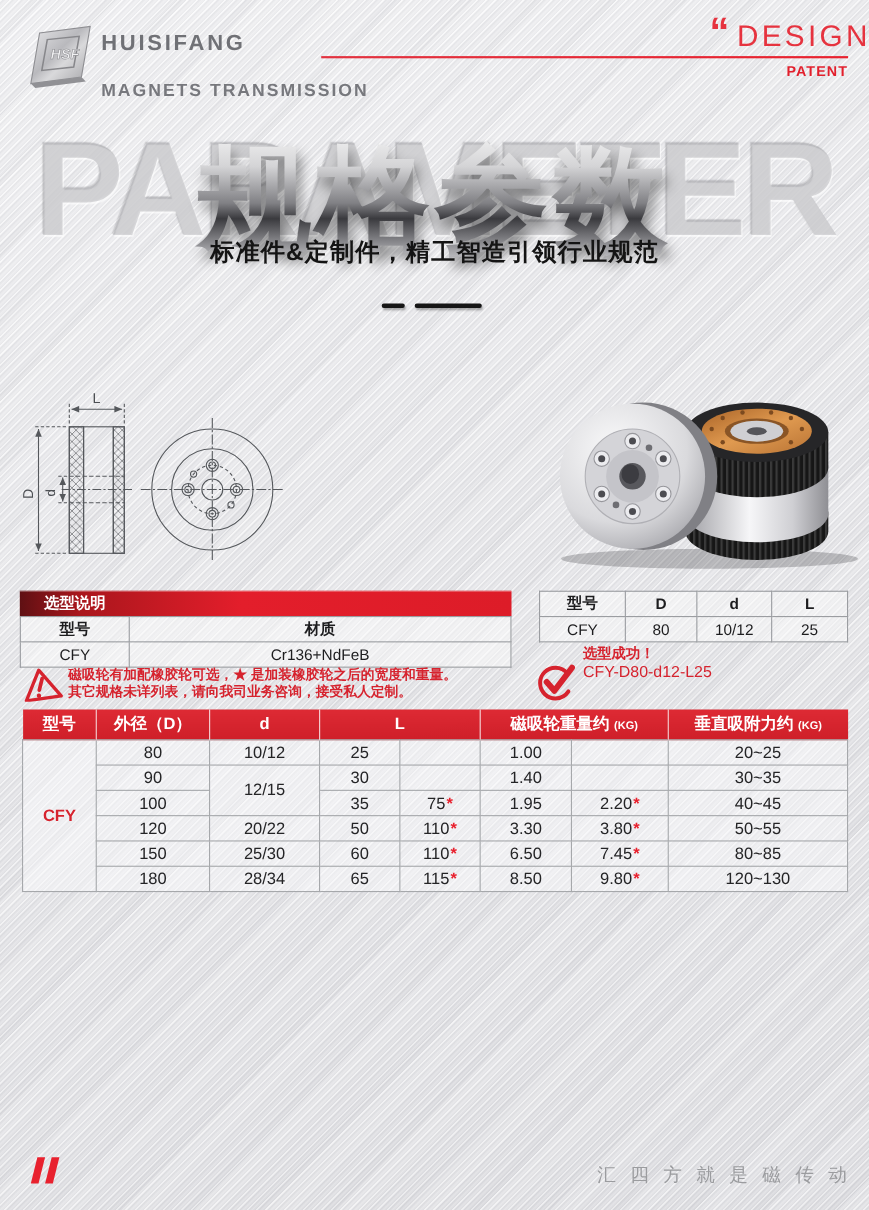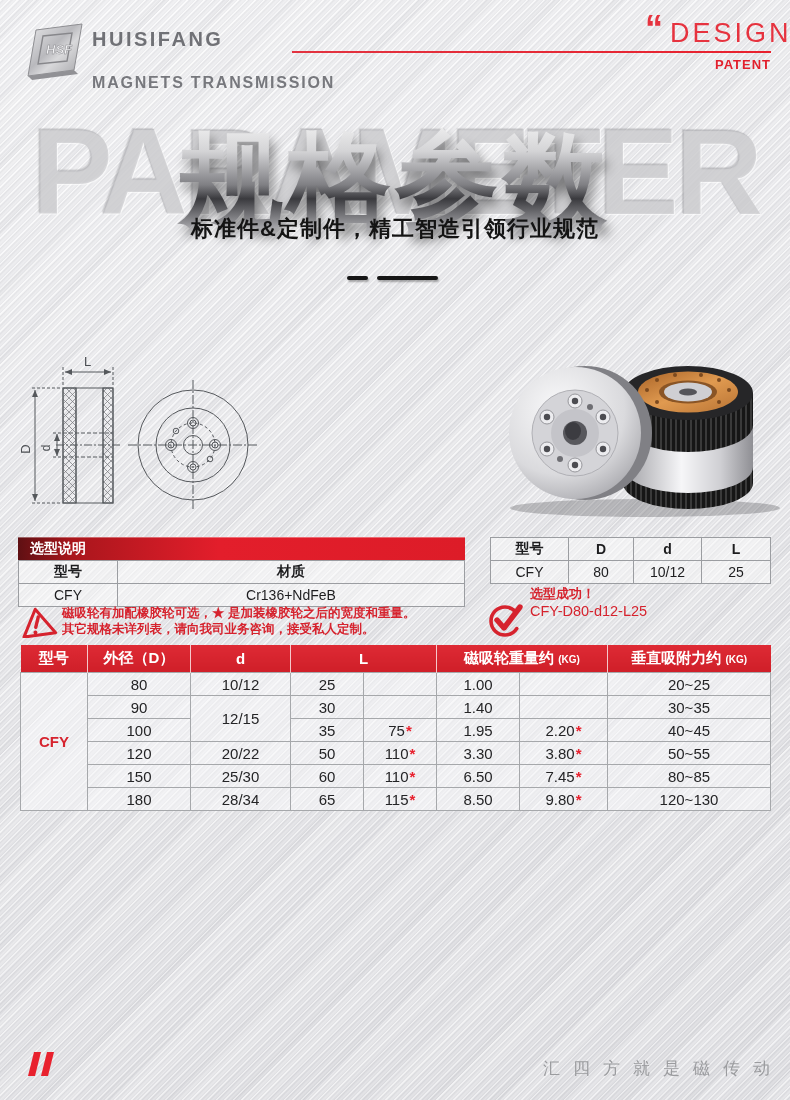--- a/index.html
+++ b/index.html
@@ -24,21 +24,21 @@
   .title3d{left:0;top:112px;width:790px;text-align:center;font-size:104px;font-weight:700;letter-spacing:4px;
     background:linear-gradient(180deg,#f8f8f8 2%,#d4d4d6 28%,#808084 52%,#3a3a3e 62%,#b5b5b9 86%,#6d6d71 100%);
     -webkit-background-clip:text;background-clip:text;color:transparent;
     filter:drop-shadow(4px 8px 6px rgba(0,0,0,0.45));white-space:nowrap;}
   .subtitle{left:0;top:214px;width:790px;text-align:center;font-size:22px;font-weight:700;color:#141414;letter-spacing:1px;}
   .dash{height:4px;background:#161616;border-radius:2px;box-shadow:1px 2px 2px rgba(0,0,0,0.3);}
   .dash.short{left:347px;top:276px;width:21px;}
   .dash.long{left:377px;top:276px;width:61px;}
 
   
-  .bar{height:23px;line-height:23px;padding-left:12px;color:#fff;font-size:14px;font-weight:700;
+  .bar{height:23px;line-height:23px;padding-left:22px;color:#fff;font-size:14px;font-weight:700;
     background:linear-gradient(90deg,#5f1013 0%,#a9161c 12%,#e31e2b 45%,#dd1c28 100%);
     box-shadow:inset 0 1px 0 rgba(255,255,255,0.35);}
   table.mini{border-collapse:collapse;table-layout:fixed;width:100%;}
   .mini td{border:1px solid #9b9da1;height:20px;text-align:center;font-size:14px;color:#1d1d1f;background:rgba(251,251,252,0.50);}
   .mini tr.hd td{font-weight:700;}
 
   .warnline{font-size:12.5px;font-weight:700;color:#d6232e;line-height:15.5px;}
   .oktitle{font-size:13px;font-weight:700;color:#d6232e;}
   .okcode{font-size:14.5px;color:#d6232e;}
 

